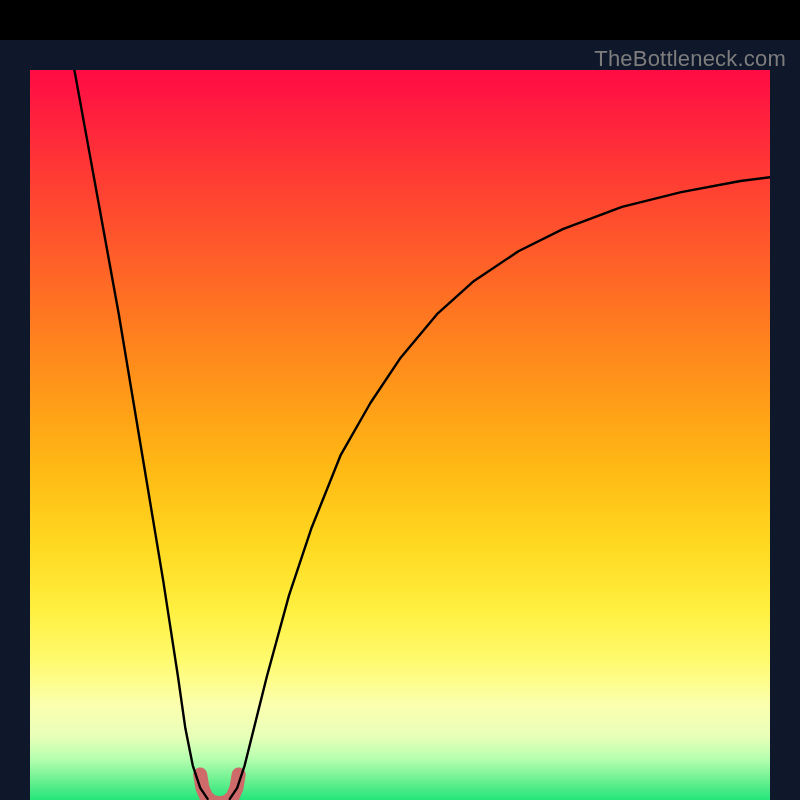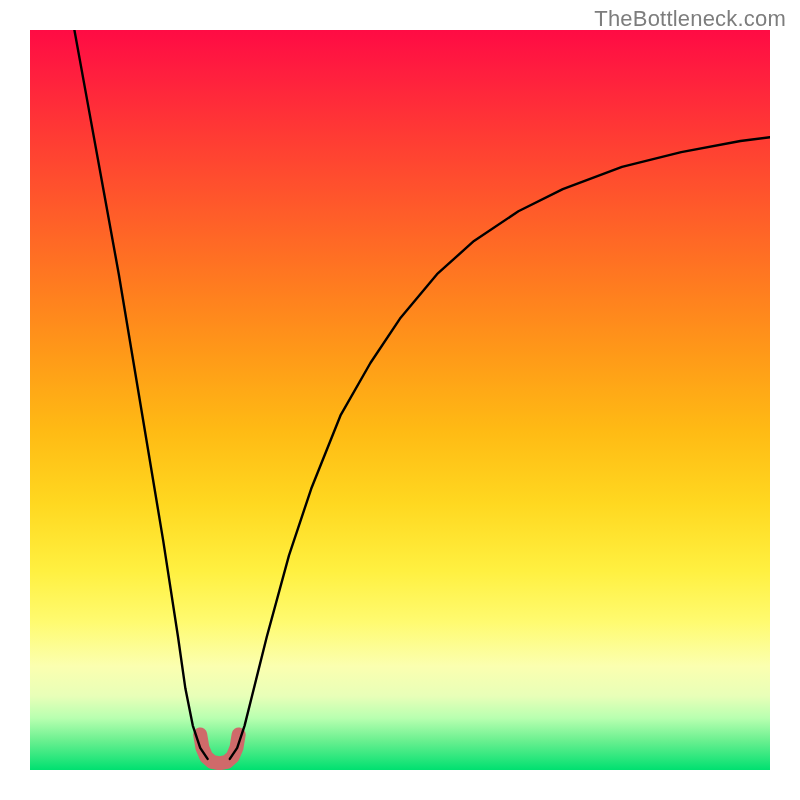--- a/index.html
+++ b/index.html
@@ -7,21 +7,22 @@
     padding: 0;
     width: 800px;
     height: 800px;
     background: #000;
     overflow: hidden;
     font-family: Arial, Helvetica, sans-serif;
   }
   .frame {
     position: absolute;
     inset: 0;
-    background: #ffffff;
+    background: #0f172a;
+    margin-top: 40px;
   }
   .plot {
     position: absolute;
     left: 30px;
     top: 30px;
     width: 740px;
     height: 740px;
     overflow: hidden;
   }
   .gradient {

